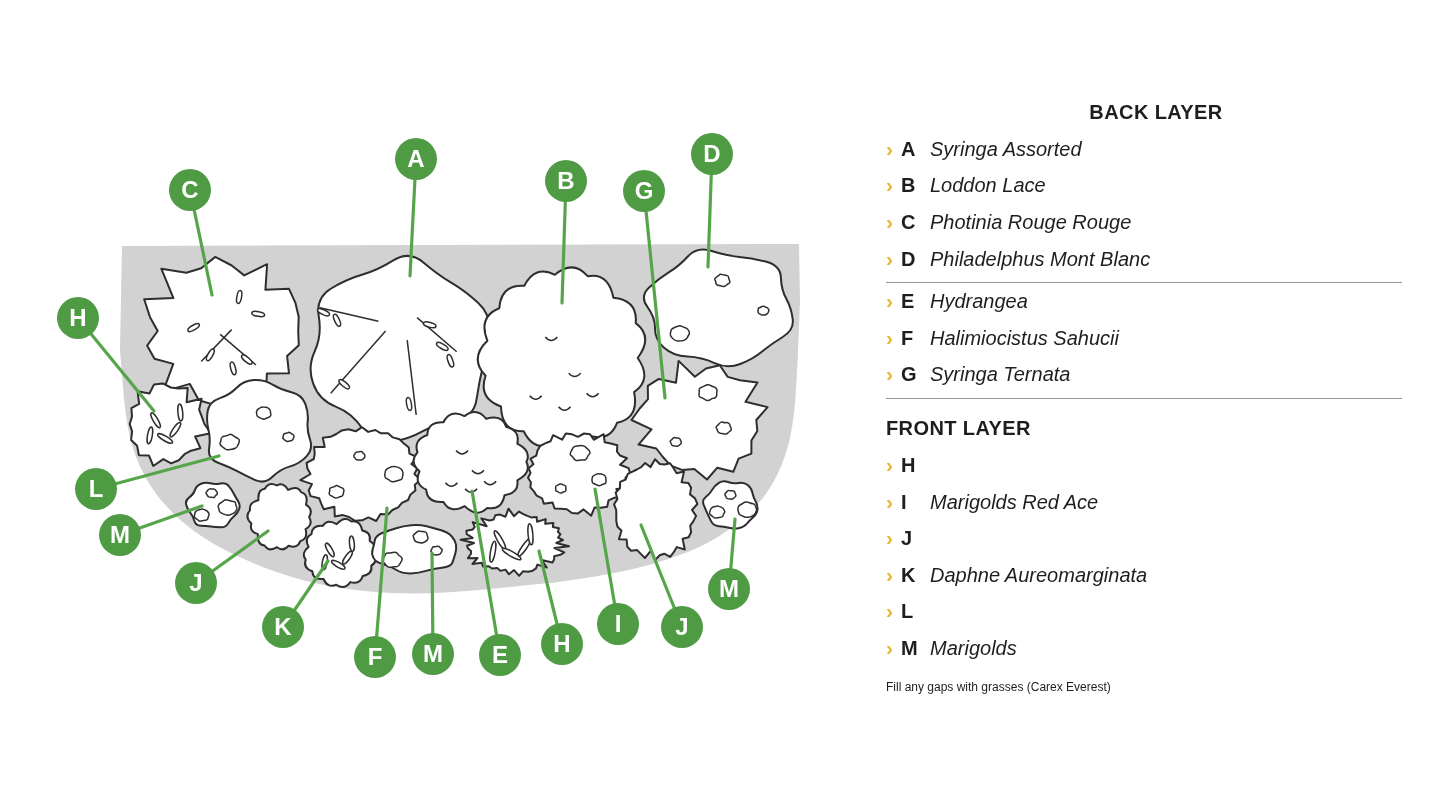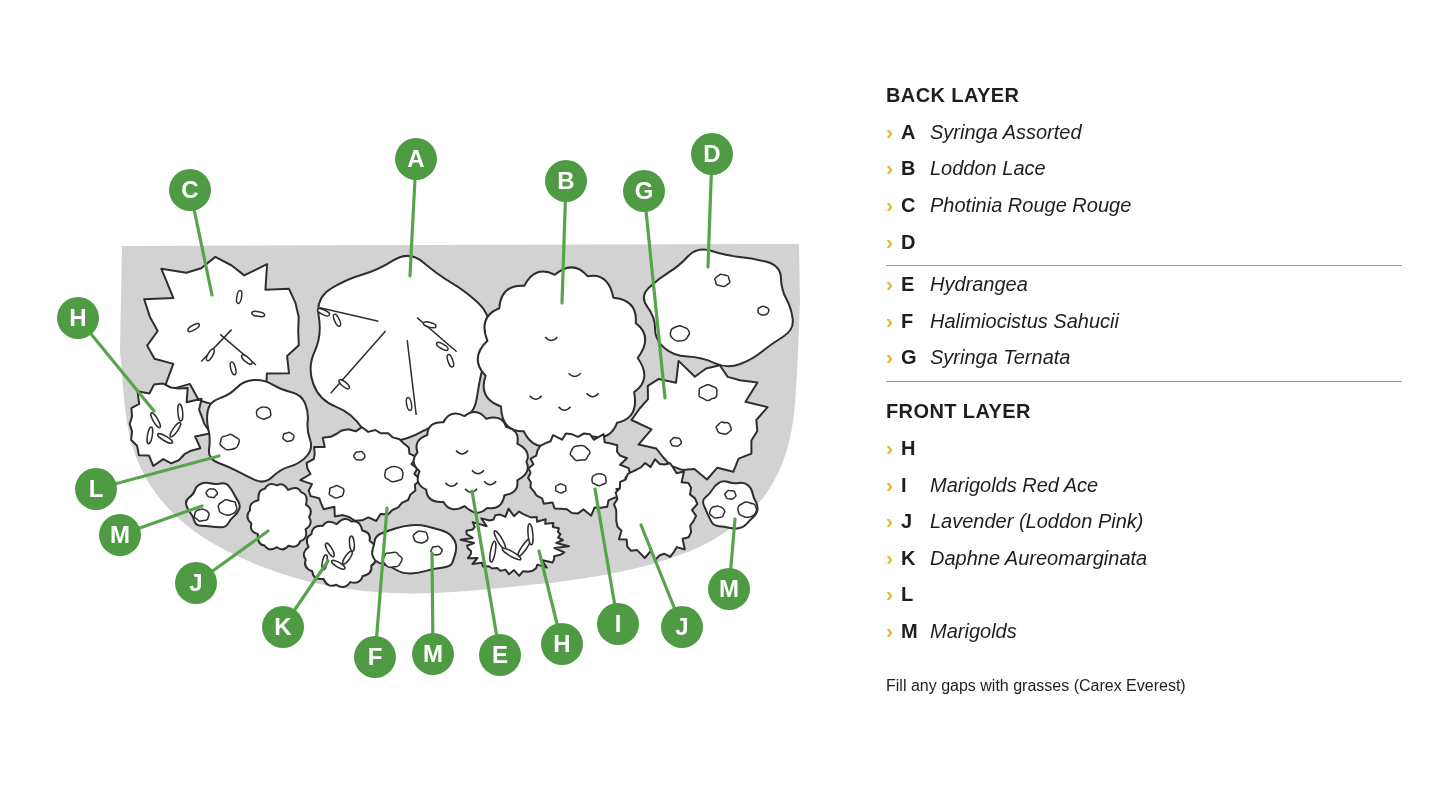--- a/index.html
+++ b/index.html
@@ -3,28 +3,28 @@
 <meta charset="utf-8">
 <style>
   html,body{margin:0;padding:0;background:#fff;}
   body{width:1440px;height:810px;position:relative;overflow:hidden;
        font-family:"Liberation Sans",sans-serif;color:#1e1e1e;}
   .stage{position:absolute;inset:0;}
   #diagram{position:absolute;left:0;top:0;}
   .legend{position:absolute;left:886px;top:84px;width:540px;}
   .layer-title{font-size:20px;line-height:22px;font-weight:700;letter-spacing:.4px;
                margin:18px 0 8px;color:#1e1e1e;}
-  #legend-sections > .layer-title:first-child{margin-top:0;}
+  #legend-sections > .layer-title:first-child{margin-top:17px;text-align:center;}
   .plant-row{display:flex;align-items:center;height:36.6px;font-size:20px;}
   .chev{width:15px;font-weight:700;font-size:21px;line-height:1;color:#eab62e;
         flex:0 0 15px;position:relative;top:-1px;}
   .plant-letter{flex:0 0 29px;font-weight:700;}
   .plant-name{white-space:nowrap;font-style:italic;}
   .divider{border:0;border-top:1px solid #9a9a9a;margin:5px 0 0;width:516px;}
-  .note{font-size:16px;margin:27px 0 0;white-space:nowrap;}
+  .note{font-size:12px;margin:13px 0 0;white-space:nowrap;}
 </style>
 </head>
 <body>
 
 <div class="stage">
   <svg id="diagram" width="860" height="810" viewBox="0 0 860 810" xmlns="http://www.w3.org/2000/svg">
       <path d="M122 246L799 244L800 300Q797 390 793.5 417.5Q790 445 781 466.5Q772 488 758.5 503Q745 518 727.5 530.5Q710 543 689 551.5Q668 560 645 566Q622 572 595 576.5Q568 581 544 583.5Q520 586 495 588.5Q470 591 445 592.5Q420 594 392.5 593Q365 592 335 587Q305 582 276.5 572Q248 562 224 549.5Q200 537 181.5 521Q163 505 151 486.5Q139 468 132.5 446.5Q126 425 123 387.5L120 350Z" fill="#d2d2d3"></path>
       <g>
         <path d="M298.2 331.0L298.8 345.2L287.1 356.1L289.0 373.3L266.9 373.6L265.7 395.6L247.1 394.6L232.0 398.8L215.3 405.1L198.8 400.3L189.9 383.9L163.0 391.6L173.3 363.9L154.5 358.7L147.1 345.6L157.7 331.0L149.9 316.9L144.2 299.2L173.4 298.1L161.4 268.8L186.4 272.8L201.2 268.2L215.3 256.9L231.7 265.5L244.2 275.4L267.1 264.2L265.4 289.8L289.0 288.8L295.3 302.6L298.7 316.8Z" fill="#ffffff" stroke="#2e2e2e" stroke-width="2" stroke-linejoin="round"></path>
         <line x1="220.2" y1="334.4" x2="255.92" y2="365" stroke="#2e2e2e" stroke-width="1.5"></line>
@@ -244,20 +244,21 @@
           <span class="plant-name">Loddon Lace</span>
         </div>
         <div class="plant-row">
           <span class="chev">›</span>
           <span class="plant-letter">C</span>
           <span class="plant-name">Photinia Rouge Rouge</span>
         </div>
         <div class="plant-row">
           <span class="chev">›</span>
           <span class="plant-letter">D</span>
+          <span class="plant-name">Philadelphus Mont Blanc</span>
         </div>
         <hr class="divider">
         <div class="plant-row">
           <span class="chev">›</span>
           <span class="plant-letter">E</span>
           <span class="plant-name">Hydrangea</span>
         </div>
         <div class="plant-row">
           <span class="chev">›</span>
           <span class="plant-letter">F</span>
@@ -275,21 +276,20 @@
           <span class="plant-letter">H</span>
         </div>
         <div class="plant-row">
           <span class="chev">›</span>
           <span class="plant-letter">I</span>
           <span class="plant-name">Marigolds Red Ace</span>
         </div>
         <div class="plant-row">
           <span class="chev">›</span>
           <span class="plant-letter">J</span>
-          <span class="plant-name">Lavender (Loddon Pink)</span>
         </div>
         <div class="plant-row">
           <span class="chev">›</span>
           <span class="plant-letter">K</span>
           <span class="plant-name">Daphne Aureomarginata</span>
         </div>
         <div class="plant-row">
           <span class="chev">›</span>
           <span class="plant-letter">L</span>
         </div>

